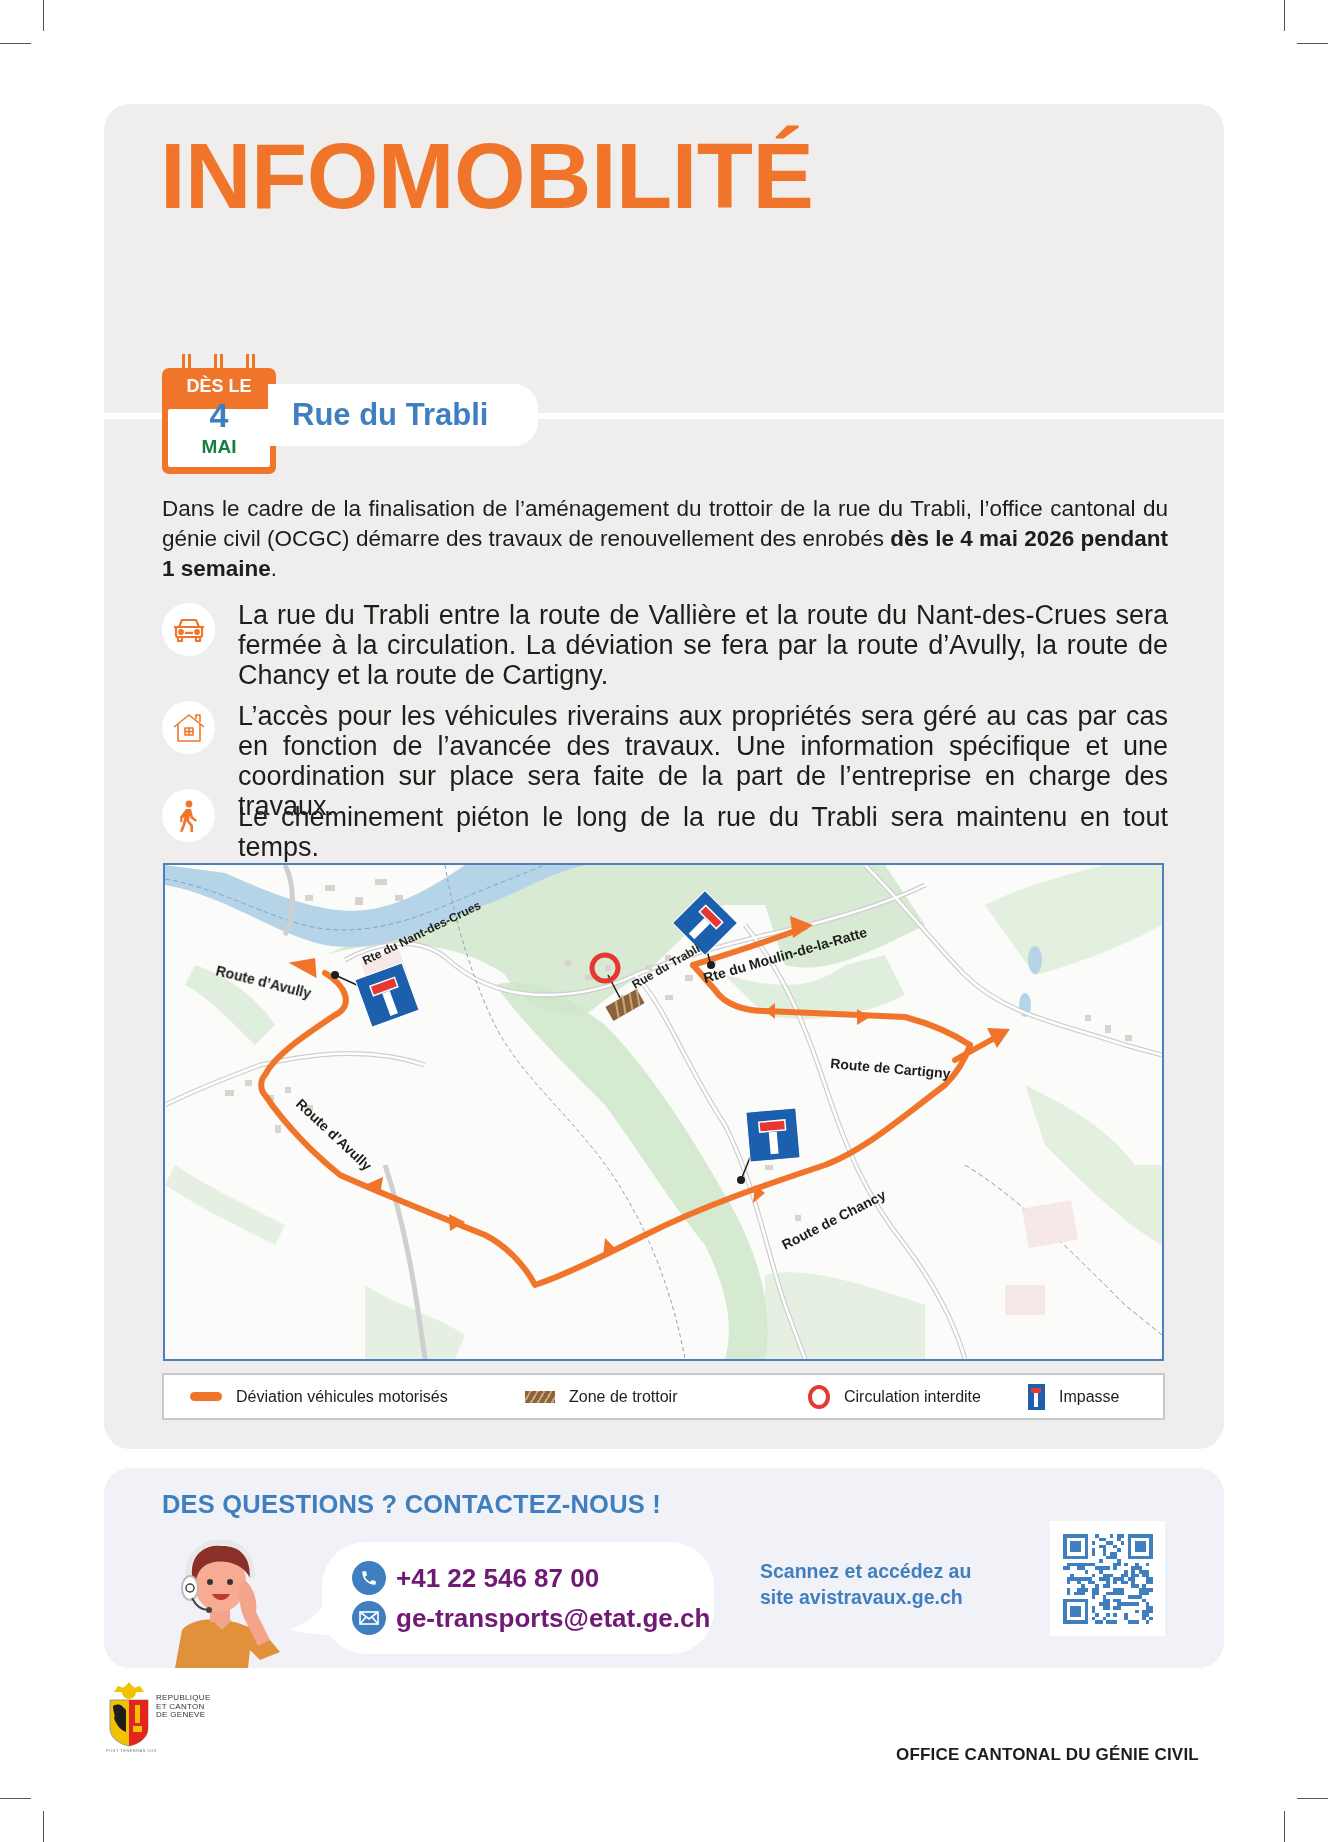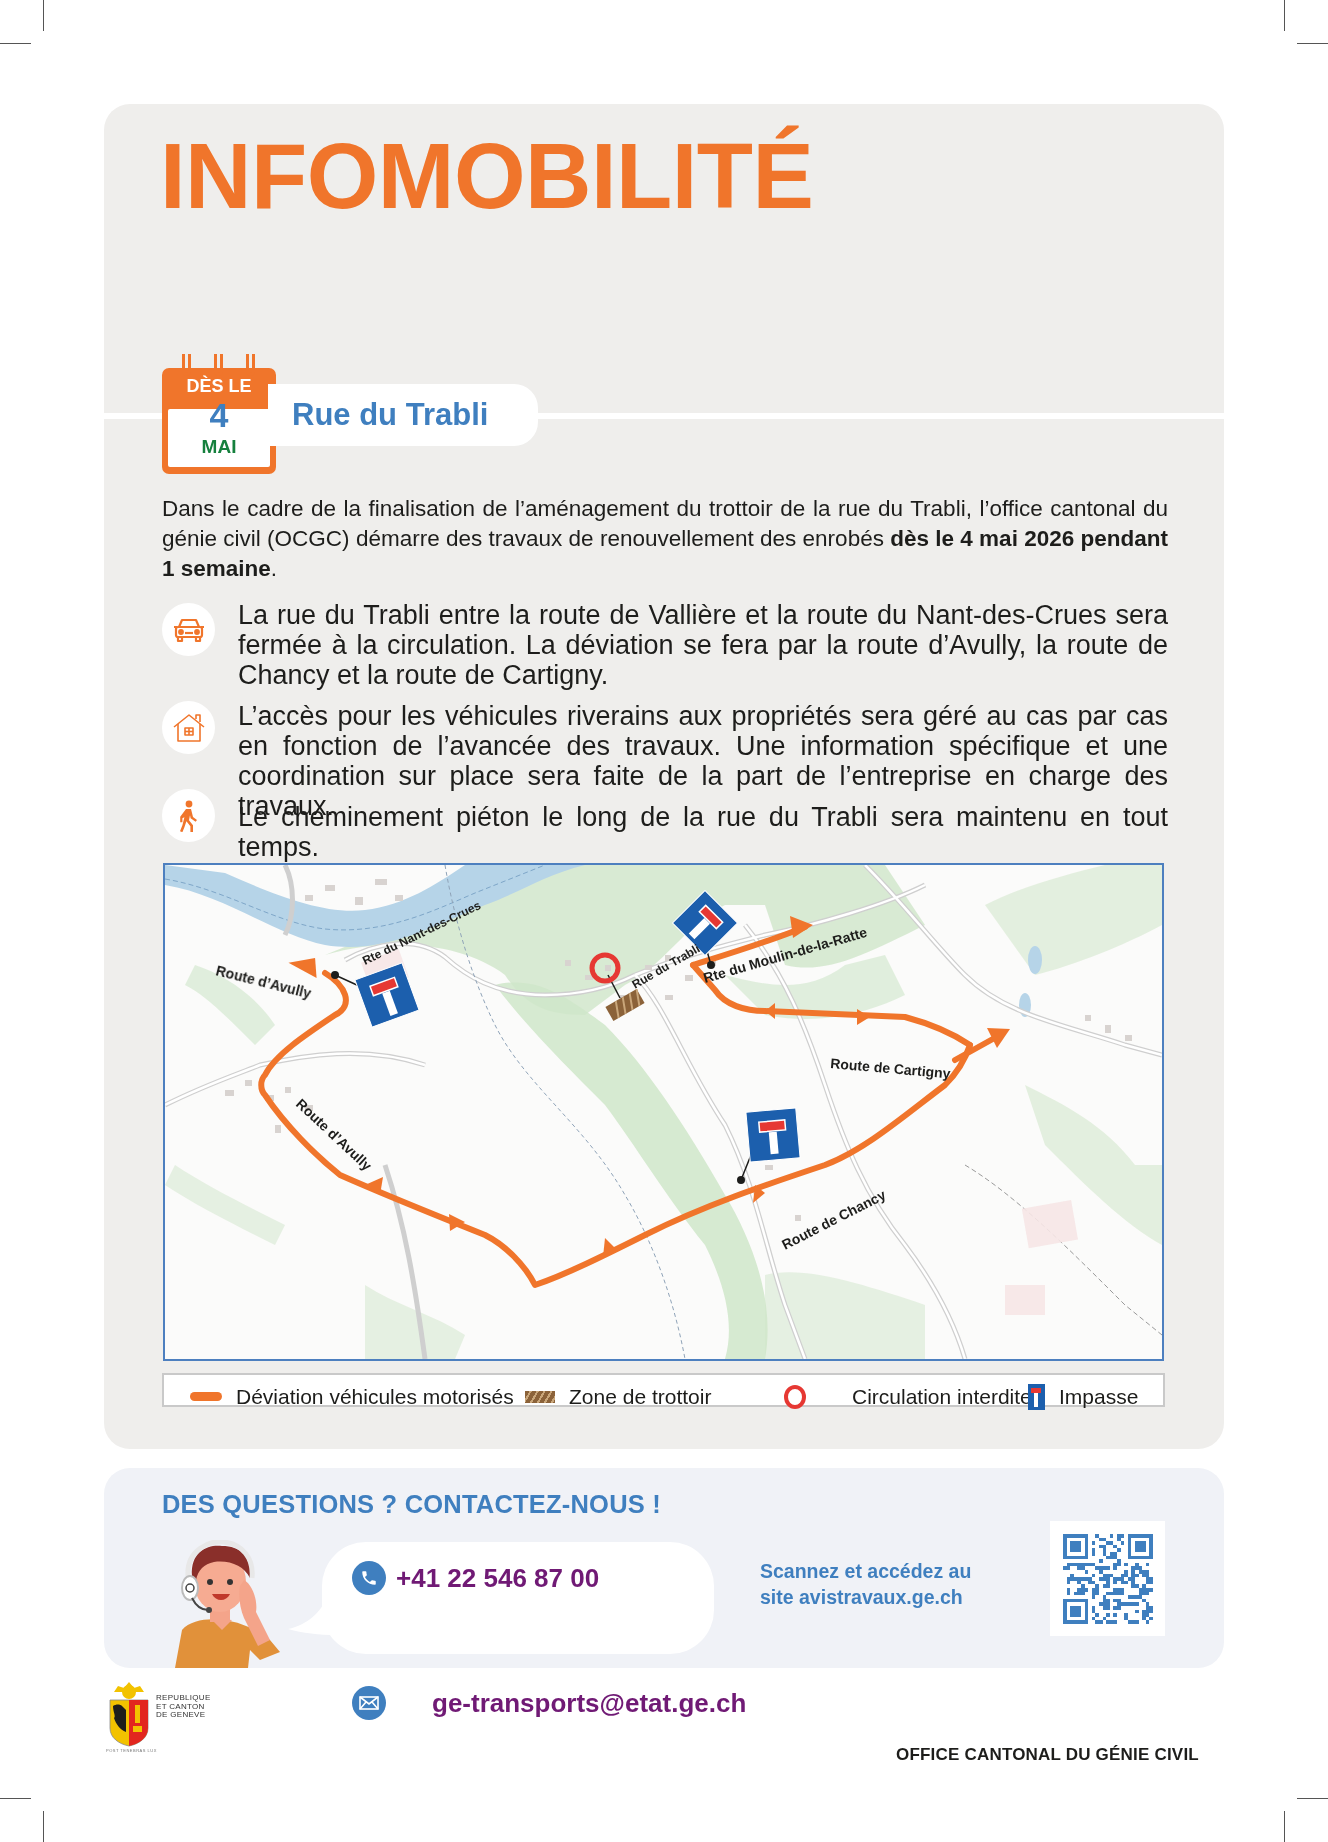--- a/index.html
+++ b/index.html
@@ -28,21 +28,21 @@
   .intro { position: absolute; left: 162px; top: 494px; width: 1006px; font-size: 22.5px; line-height: 30px; text-align: justify; color: #1d1d1b; }
   .intro b { font-weight: 700; }
 
   .bullet { position: absolute; left: 162px; width: 1006px; }
   .bullet .ico { position: absolute; left: 0; width: 53px; height: 53px; border-radius: 50%; background: #fff; display: flex; align-items: center; justify-content: center; }
   .bullet .txt { position: absolute; left: 76px; width: 930px; font-size: 27px; line-height: 30px; text-align: justify; }
 
   .map { position: absolute; left: 163px; top: 863px; width: 1001px; height: 498px; border: 2px solid #4d7fbf; background: #fbfbfa; overflow: hidden; }
   .map svg { display: block; }
 
-  .legend { position: absolute; left: 162px; top: 1373px; width: 1003px; height: 34px; background: #fff; border: 2px solid #c9c9c9; display: flex; align-items: center; font-size: 21px; color: #1d1d1b; }
+  .legend { position: absolute; left: 162px; top: 1373px; width: 1003px; height: 47px; background: #fff; border: 2px solid #c9c9c9; display: flex; align-items: center; font-size: 16px; color: #1d1d1b; }
   .leg-item { position: absolute; display: flex; align-items: center; top: 0; height: 43px; }
   .leg-item .sym { margin-right: 14px; display: inline-block; }
 
   .contact-card { position: absolute; left: 104px; top: 1468px; width: 1120px; height: 200px; background: #f0f2f7; border-radius: 26px; }
   .contact-title { position: absolute; left: 162px; top: 1490px; font-weight: 700; font-size: 25.5px; color: #3f7fbf; letter-spacing: 0.2px; }
   .bubble { position: absolute; left: 322px; top: 1542px; width: 392px; height: 112px; background: #fff; border-radius: 44px; }
   .bubble-tail { position: absolute; left: 288px; top: 1595px; }
   .contact-line { position: absolute; left: 352px; display: flex; align-items: center; color: #701a75; font-weight: 700; font-size: 26px; }
   .contact-line .cico { width: 34px; height: 34px; border-radius: 50%; background: #3f7fbf; display: inline-flex; align-items: center; justify-content: center; margin-right: 10px; }
   .scan-text { position: absolute; left: 760px; top: 1558px; width: 266px; text-align: left; color: #3f7fbf; font-weight: 700; font-size: 19.5px; line-height: 26px; }
@@ -276,21 +276,21 @@
 
 <div class="legend">
   <div class="leg-item" style="left:26px;">
     <span class="sym" style="width:32px;height:9px;background:#f0752b;border-radius:5px;"></span>
     <span>Déviation véhicules motorisés</span>
   </div>
   <div class="leg-item" style="left:361px;">
     <span class="sym" style="width:30px;height:12px;background:repeating-linear-gradient(120deg,#8b6239 0 4px,#c9a67a 4px 6px);"></span>
     <span>Zone de trottoir</span>
     </div>
-  <div class="leg-item" style="left:620px;gap:32px;">
+  <div class="leg-item" style="left:644px;">
     <span class="sym" style="width:22px;height:24px;border:4px solid #e63833;border-radius:50%;"></span>
     <span>Circulation interdite</span>
   </div>
   <div class="leg-item" style="left:864px;">
     <span class="sym" style="width:17px;height:26px;background:#1c5fad;position:relative;">
       <span style="position:absolute;left:6px;top:7px;width:4px;height:16px;background:#fff;"></span>
       <span style="position:absolute;left:3px;top:4px;width:10px;height:5px;background:#e63833;"></span>
     </span>
     <span>Impasse</span>
   </div>
@@ -322,21 +322,21 @@
 <div class="bubble"></div>
 
 <div class="contact-line" style="top:1561px;">
   <span class="cico">
     <svg width="18" height="18" viewBox="0 0 24 24" fill="#fff">
         <path d="M6.6 10.8c1.4 2.8 3.8 5.1 6.6 6.6l2.2-2.2c.3-.3.7-.4 1-.2 1.1.4 2.3.6 3.6.6.6 0 1 .4 1 1V20c0 .6-.4 1-1 1C10.6 21 3 13.4 3 4c0-.6.4-1 1-1h3.5c.6 0 1 .4 1 1 0 1.3.2 2.5.6 3.6.1.3 0 .7-.2 1l-2.3 2.2z"></path>
       </svg>
   </span>
   <span>+41 22 546 87 00</span>
 </div>
-<div class="contact-line" style="top:1686px;gap:36px;">
+<div class="contact-line" style="top:1601px;">
   <span class="cico">
     <svg width="20" height="14" viewBox="0 0 20 14" fill="none" stroke="#fff" stroke-width="1.6">
         <rect x="1" y="1" width="18" height="12"></rect>
         <path d="M1 1 L10 8 L19 1 M1 13 L7 6 M19 13 L13 6"></path>
       </svg>
   </span>
   <span>ge-transports@etat.ge.ch</span>
 </div>
 
 <div class="scan-text">

